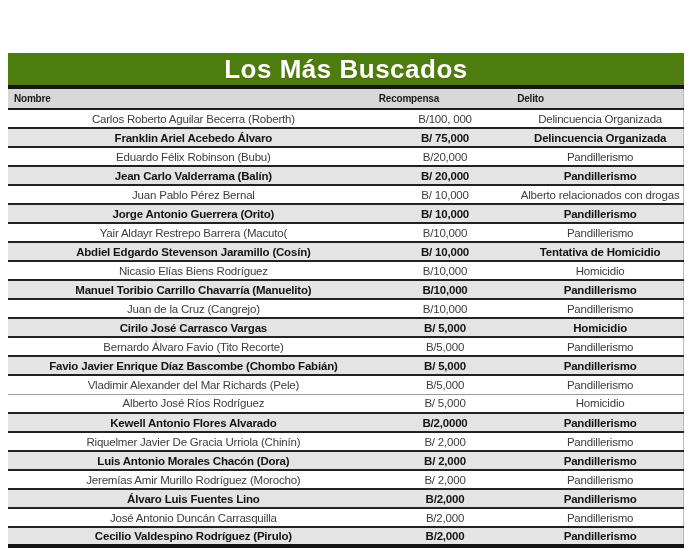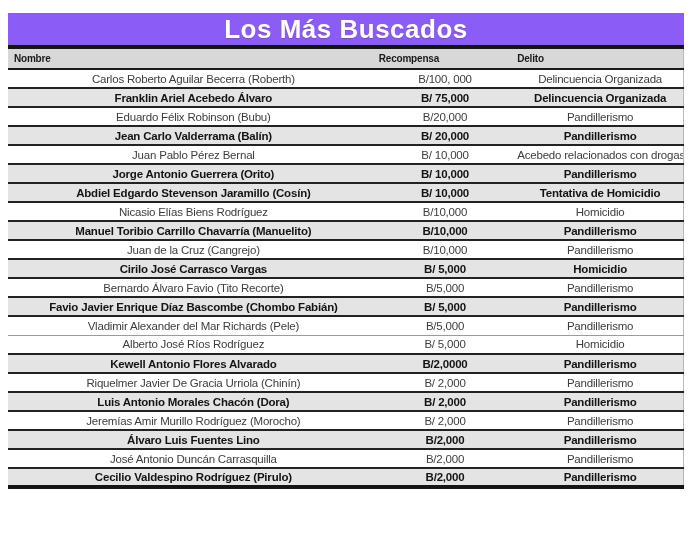--- a/index.html
+++ b/index.html
@@ -7,26 +7,27 @@
   body { font-family: "Liberation Sans", sans-serif; }
 
   .poster {
     position: absolute;
     left: 8px;
     top: 13px;
     width: 676px;
   }
 
   .title-bar {
-    background: #8b5cf6;
+    background: #4d7c0f;
     height: 36px;
     display: flex;
     align-items: center;
     justify-content: center;
     border-bottom: 4px solid #151515;
+    margin-top: 40px;
   }
   .title-bar h1 {
     color: #ffffff;
     font-size: 26px;
     font-weight: bold;
     letter-spacing: 0.5px;
     line-height: 1;
     text-shadow: 0 1px 1px rgba(120,60,10,0.35);
   }
 
@@ -111,25 +112,30 @@
     <td>Pandillerismo</td>
   </tr>
         <tr class="hl">
     <td>Jean Carlo Valderrama (Balín)</td>
     <td>B/ 20,000</td>
     <td>Pandillerismo</td>
   </tr>
         <tr>
     <td>Juan Pablo Pérez Bernal</td>
     <td>B/ 10,000</td>
-    <td>Acebedo relacionados con drogas</td>
+    <td>Alberto relacionados con drogas</td>
   </tr>
         <tr class="hl">
     <td>Jorge Antonio Guerrera (Orito)</td>
     <td>B/ 10,000</td>
+    <td>Pandillerismo</td>
+  </tr>
+        <tr>
+    <td>Yair Aldayr Restrepo Barrera (Macuto(</td>
+    <td>B/10,000</td>
     <td>Pandillerismo</td>
   </tr>
         <tr class="hl">
     <td>Abdiel Edgardo Stevenson Jaramillo (Cosín)</td>
     <td>B/ 10,000</td>
     <td>Tentativa de Homicidio</td>
   </tr>
         <tr>
     <td>Nicasio Elías Biens Rodríguez</td>
     <td>B/10,000</td>

